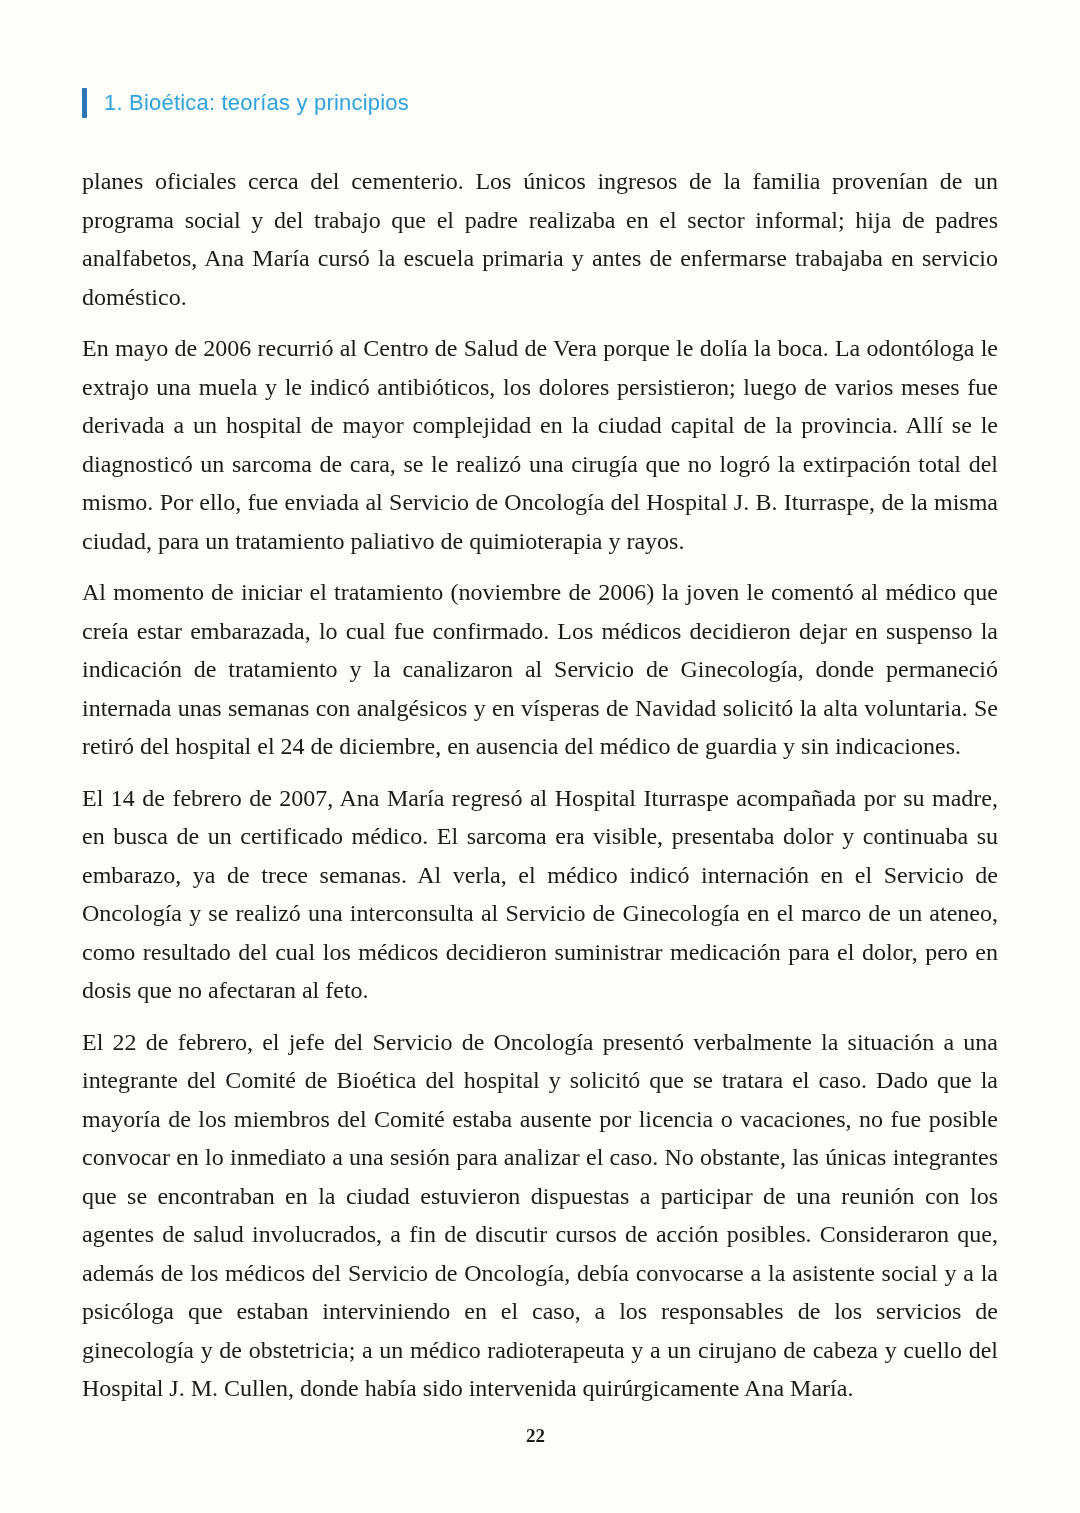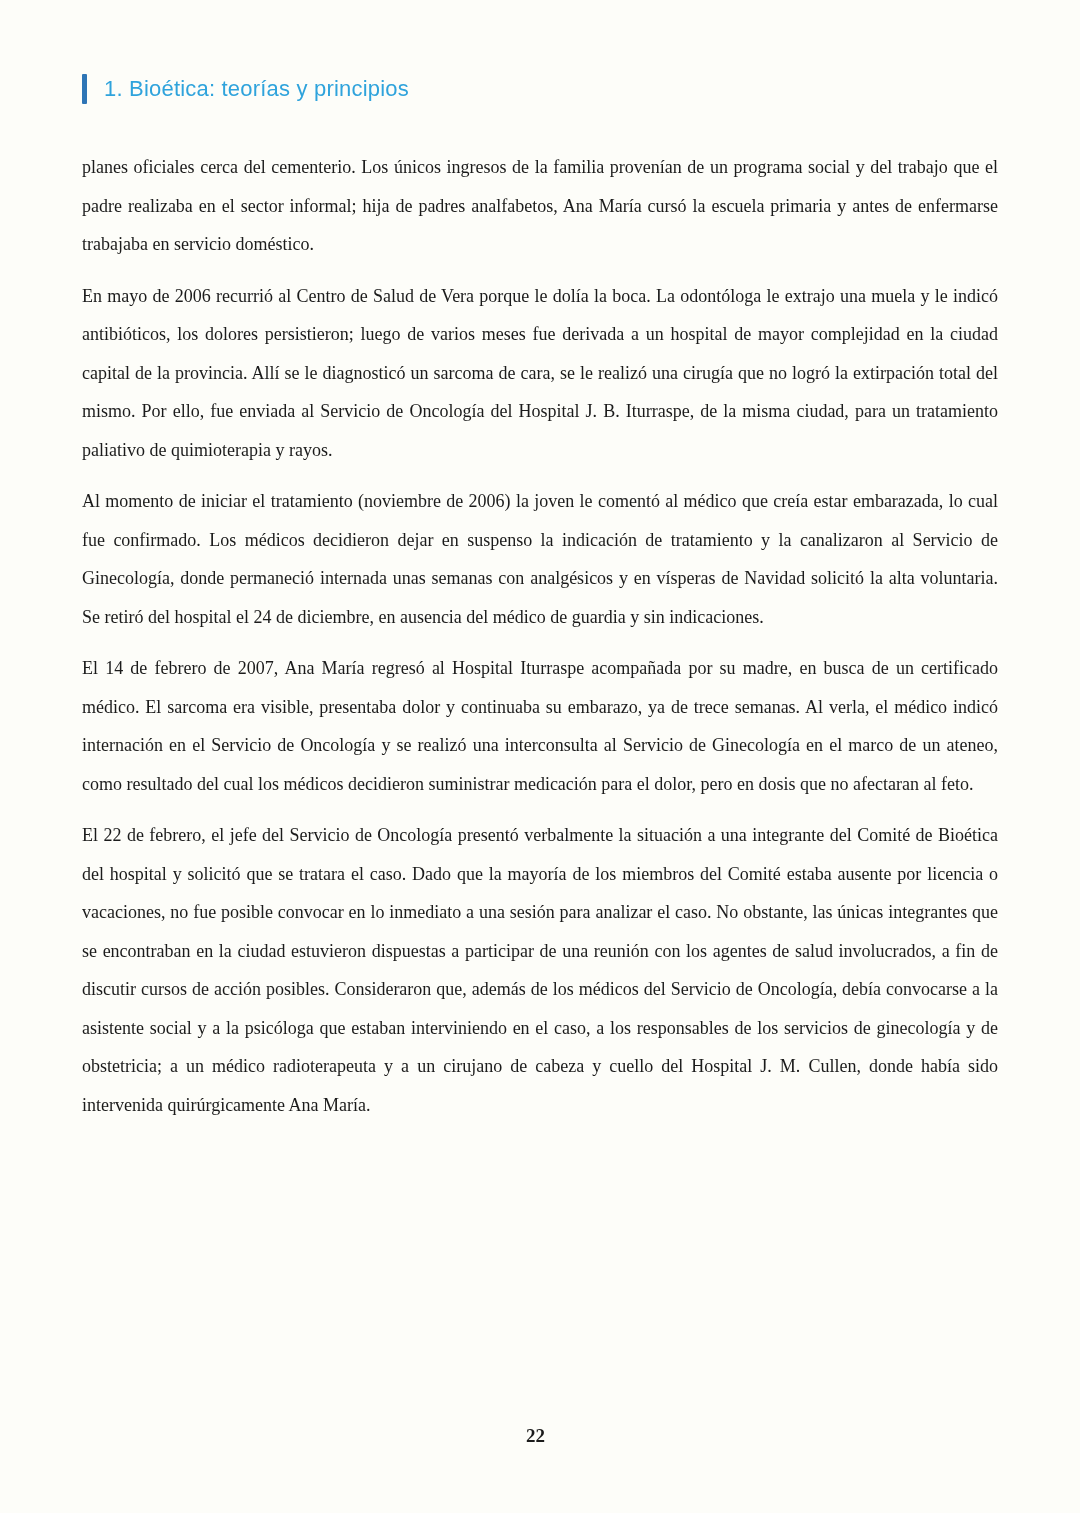--- a/index.html
+++ b/index.html
@@ -8,21 +8,21 @@
     padding: 0;
     background: #fdfdf9;
   }
   .page {
     position: relative;
     width: 1080px;
     height: 1513px;
     margin: 0 auto;
     background: #fdfdf9;
     box-sizing: border-box;
-    padding: 0 82px;
+    padding: 14px 82px;
     overflow: hidden;
   }
   .section-header {
     display: flex;
     align-items: center;
     gap: 17px;
     margin-top: 74px;
     margin-bottom: 44px;
   }
   .accent-bar {
@@ -34,21 +34,21 @@
   }
   .header-title {
     font-family: "Liberation Sans", sans-serif;
     font-size: 22px;
     font-weight: 500;
     color: #2fa3dc;
     letter-spacing: 0.2px;
   }
   .body-text .para {
     font-family: "Liberation Serif", serif;
-    font-size: 18px;
+    font-size: 24px;
     line-height: 38.5px;
     color: #1b1b1b;
     text-align: justify;
     text-justify: inter-word;
     margin: 0 0 13px 0;
   }
   .page-number {
     position: absolute;
     bottom: 66px;
     left: 0;

